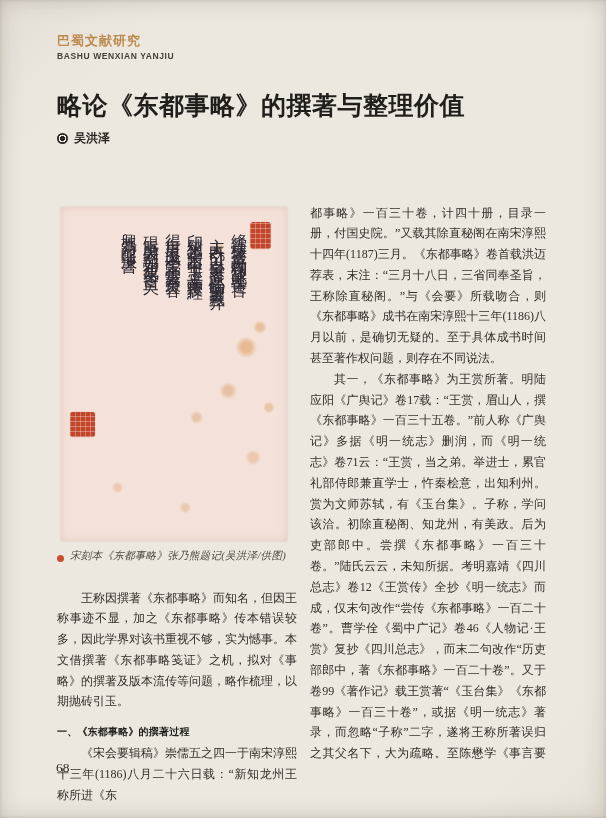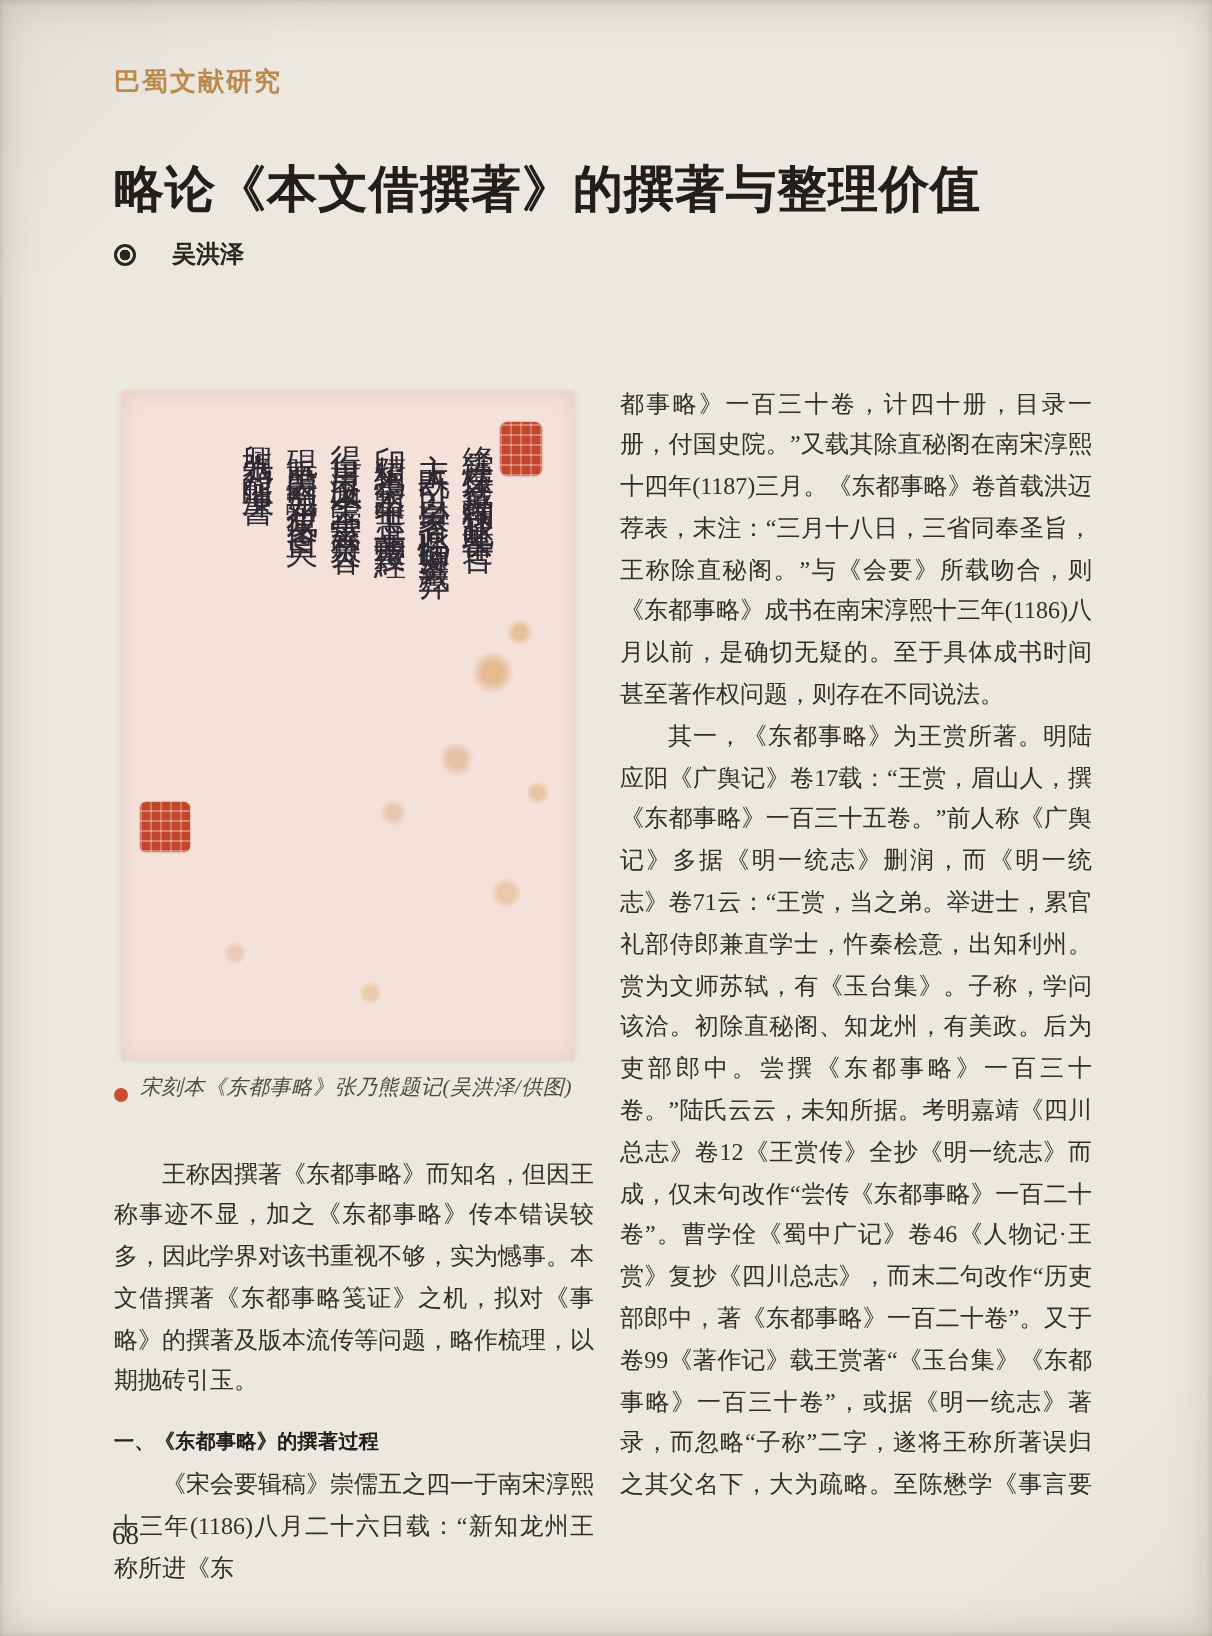--- a/index.html
+++ b/index.html
@@ -29,21 +29,21 @@
     font-weight:bold;font-size:8.5px;letter-spacing:.6px;
     color:#45403a;margin-top:1px;
   }
   .article-title{
     margin-top:29px;
     font-family:"DejaVu Sans","Liberation Sans",sans-serif;
     font-weight:bold;font-size:25px;letter-spacing:.5px;
     color:#221e1b;line-height:1.3;
   }
   .byline{
-    margin-top:7px;display:flex;align-items:center;gap:18px;
+    margin-top:7px;display:flex;align-items:center;gap:6px;
     font-family:"DejaVu Sans","Liberation Sans",sans-serif;
     font-weight:bold;font-size:12px;color:#2a2622;
   }
   .fisheye{
     width:11px;height:11px;border-radius:50%;flex:0 0 auto;
     background:radial-gradient(circle,#2a2622 0 33%,#ece8e0 36% 48%,#2a2622 52% 100%);
   }
   
   .columns{display:flex;gap:13px;margin-top:56px;}
   .col-left{width:240px;flex:0 0 240px;}
@@ -114,23 +114,24 @@
     font-size:13.5px;color:#2e2a26;
   }
 </style>
 </head>
 <body>
 
 <div class="sheet">
 
   <div>
     <div class="journal-cn">巴蜀文献研究</div>
+    <div class="journal-en">BASHU WENXIAN YANJIU</div>
   </div>
 
-  <h1 class="article-title" style="margin-bottom:0;">略论《本文借撰著》的撰著与整理价值</h1>
+  <h1 class="article-title" style="margin-bottom:0;">略论《东都事略》的撰著与整理价值</h1>
 
   <div class="byline">
     <span class="fisheye"></span>
     <span>吴洪泽</span>
   </div>
 
   <div class="columns">
 
     <div class="col-left">
 

